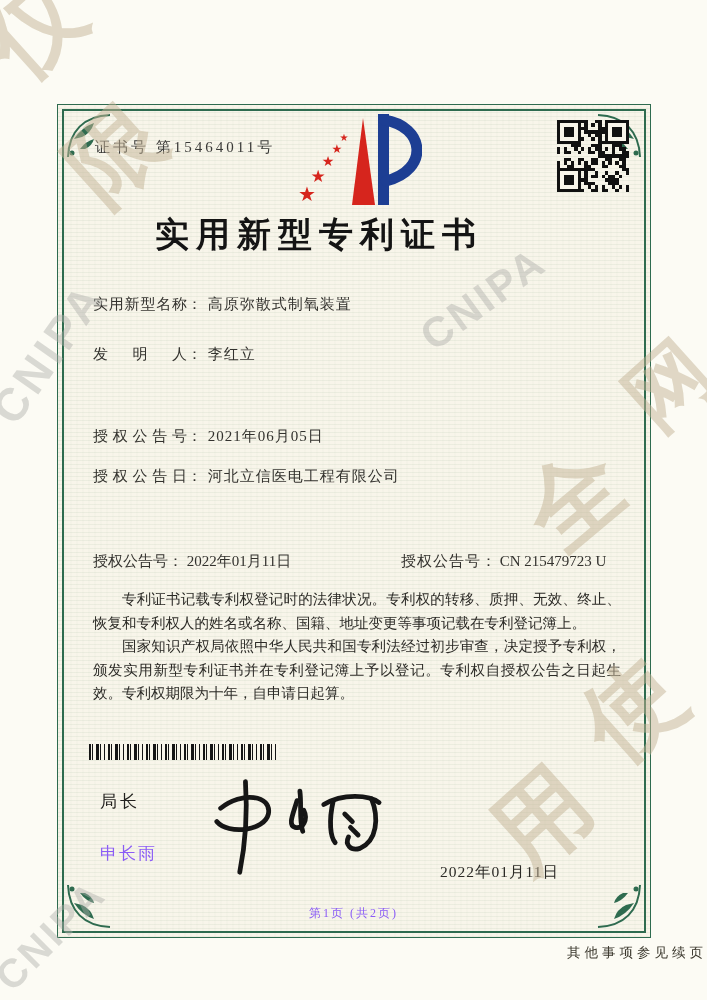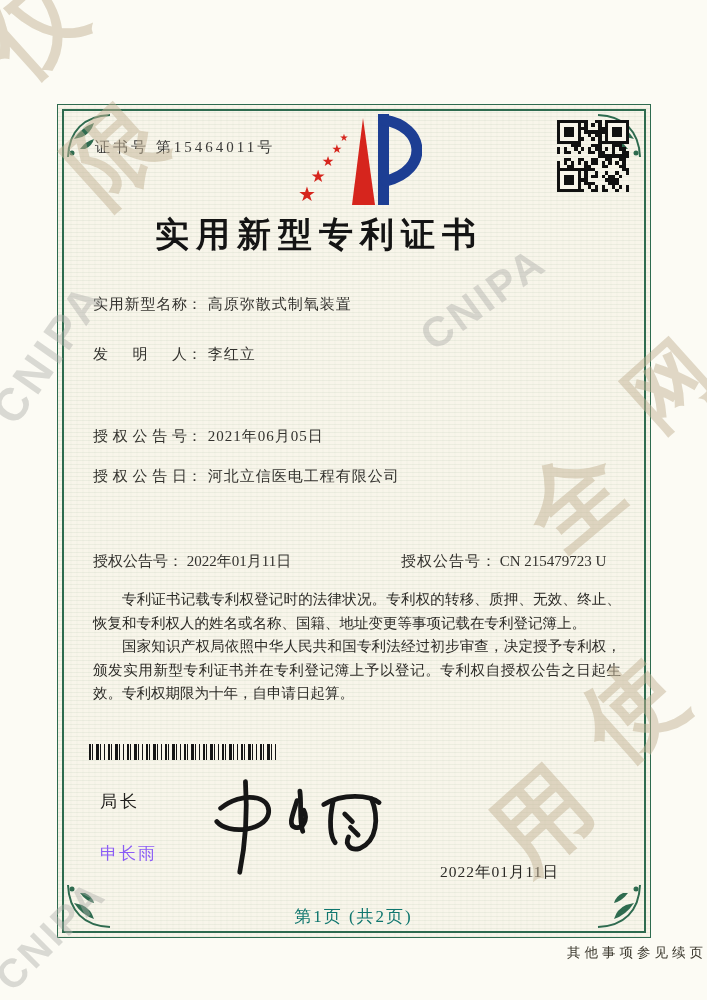--- a/index.html
+++ b/index.html
@@ -43,21 +43,21 @@
   .body-text p{margin:0;text-indent:2em;}
 
   
   .barcode{position:absolute;left:89px;top:744px;width:190px;height:16px;
     background:repeating-linear-gradient(90deg,#151515 0 2px,#f8f5ea 2px 3px,#151515 3px 4px,#f8f5ea 4px 7px,
       #151515 7px 10px,#f8f5ea 10px 11px,#151515 11px 12px,#f8f5ea 12px 15px,#151515 15px 16px,#f8f5ea 16px 19px);}
   .officer-title{position:absolute;left:100px;top:790px;font-size:17px;color:#22211e;letter-spacing:3px;}
   .officer-name{position:absolute;left:100px;top:822px;font-size:17px;color:#8b5cf6;letter-spacing:2px;margin-top:20px;}
   .signature{position:absolute;left:192px;top:772px;width:210px;height:105px;}
   .issue-date{position:absolute;left:440px;top:862px;font-size:15.5px;color:#2b2a26;letter-spacing:1px;}
-  .page-indicator{position:absolute;left:0;top:905px;width:707px;text-align:center;font-size:17px;color:#0f766e;letter-spacing:2px;}
+  .page-indicator{position:absolute;left:0;top:905px;width:707px;text-align:center;font-size:12px;color:#8b5cf6;letter-spacing:2px;}
   .footer-note{position:absolute;left:0;top:944px;width:707px;text-align:right;font-size:13.5px;color:#3a372c;letter-spacing:4px;}
 
   
   .wm{position:absolute;pointer-events:none;z-index:6;font-weight:bold;line-height:1;}
   .wm-tan{color:rgba(196,180,150,.5);}
   .wm-gray{color:rgba(176,176,170,.45);font-family:"Liberation Sans","DejaVu Sans",sans-serif;}
   .wm0{left:-10px;top:-18px;font-size:92px;transform:rotate(-42deg);}
   .wm1{left:70px;top:108px;font-size:92px;transform:rotate(-42deg);}
   .wm2{left:-32px;top:330px;font-size:46px;transform:rotate(-55deg);letter-spacing:4px;}
   .wm3{left:412px;top:278px;font-size:42px;transform:rotate(-36deg);letter-spacing:3px;}

